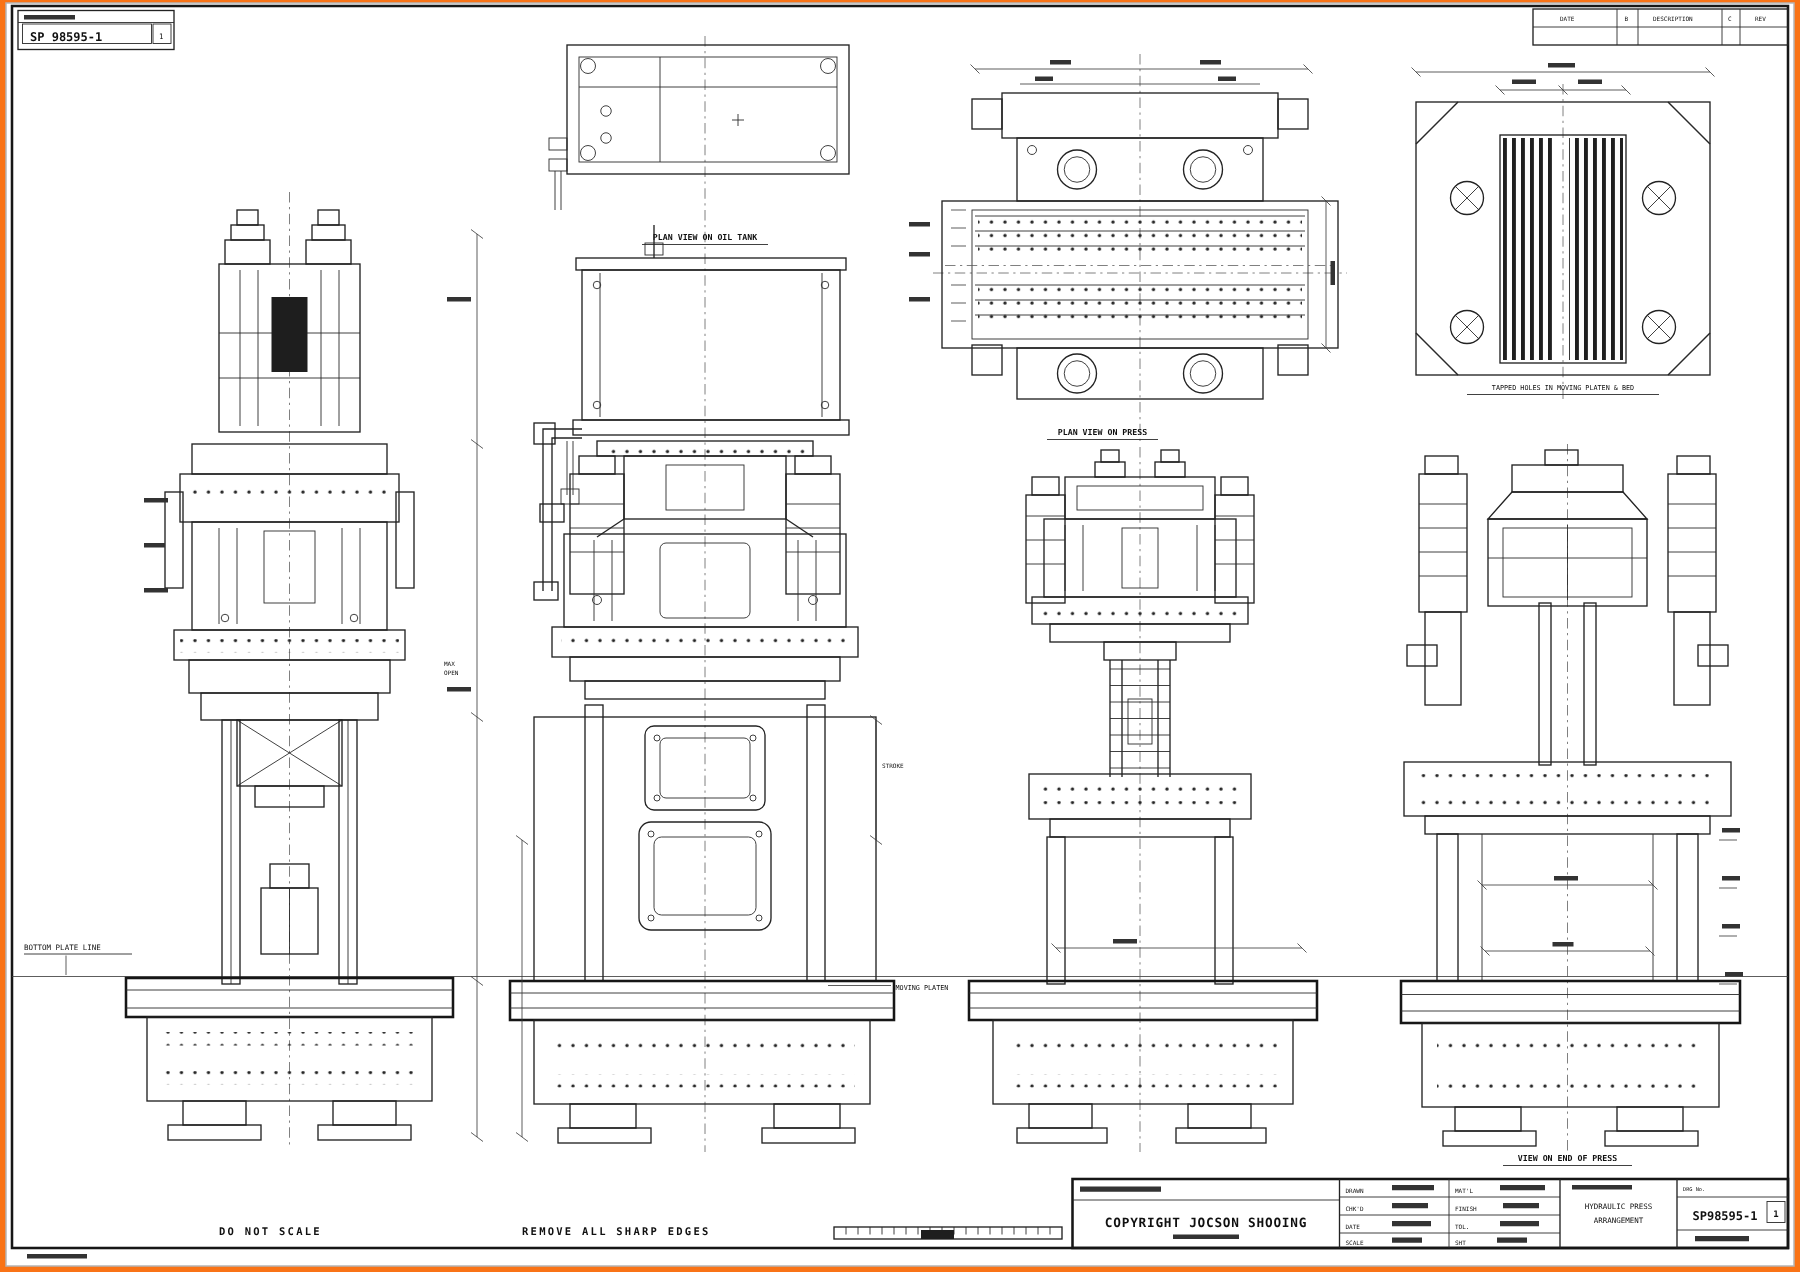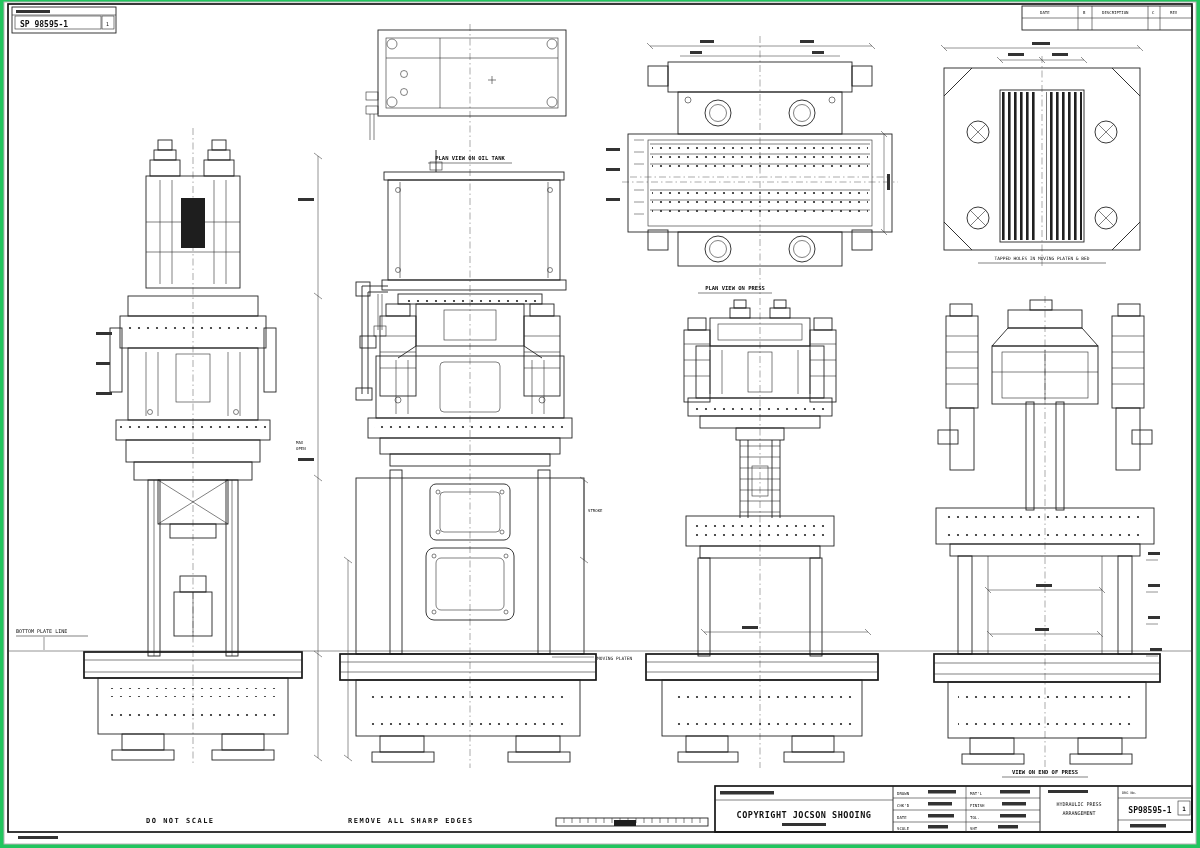--- a/index.html
+++ b/index.html
@@ -1,16 +1,16 @@
 <!DOCTYPE html>
 <html><head>
 <meta charset="utf-8">
 <style>
   html,body{margin:0;padding:0;background:#e6e6e6;}
-  .page{position:relative;width:1200px;height:848px;background:#22c55e;overflow:hidden;}
+  .page{position:relative;width:1200px;height:848px;background:#f97316;overflow:hidden;}
   .paper{position:absolute;left:0;top:0;width:1200px;height:848px;}
   svg{display:block}
   .s{stroke:#232323;fill:none;stroke-width:.9}
   .s1{stroke:#2b2b2b;fill:none;stroke-width:.6}
   .s2{stroke:#161616;fill:none;stroke-width:1.7}
   .sf{fill:#1e1e1e;stroke:none}
   .sm{fill:#333;stroke:none}
   .d{stroke:#3a3a3a;fill:none;stroke-width:.55}
   .dash{stroke:#555;fill:none;stroke-width:.5;stroke-dasharray:7 3 1.5 3}
   .pd{fill:url(#dots);stroke:none}

